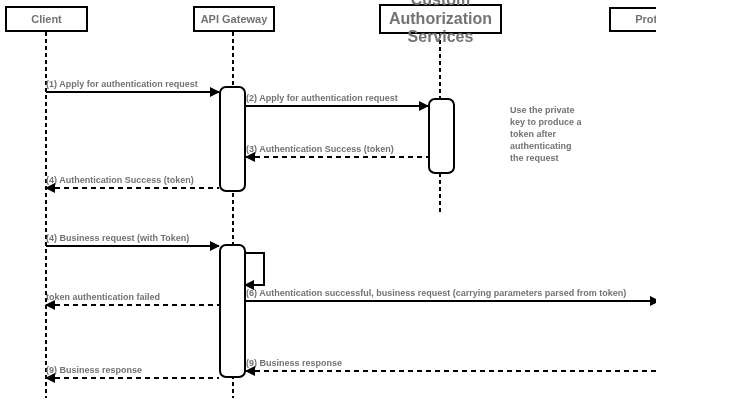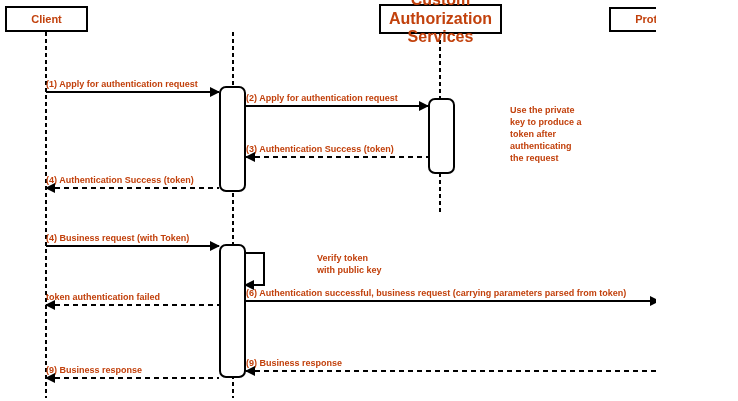--- a/index.html
+++ b/index.html
@@ -2,21 +2,21 @@
 <html><head>
 <meta charset="utf-8">
 <style>
   html, body { margin: 0; padding: 0; background: #ffffff; }
   .diagram {
     position: relative;
     width: 656px;
     height: 401px;
     background: #ffffff;
     font-family: "Liberation Sans", sans-serif;
-    color: #c2410c;
+    color: #737373;
     overflow: hidden;
   }
   
   .actor {
     position: absolute;
     box-sizing: border-box;
     border: 2px solid #000000;
     background: #ffffff;
     display: flex;
     align-items: center;
@@ -91,20 +91,23 @@
 <div class="diagram">
 
   <div class="lifeline" style="left:45px; top:32px; height:366px"></div>
   <div class="lifeline" style="left:232px; top:32px; height:366px"></div>
   <div class="lifeline" style="left:439px; top:33px; height:179px"></div>
   <div class="lifeline" style="left:670px; top:32px; height:366px"></div>
 
   <div class="actor" style="left:5px; top:6px; width:83px; height:26px">
     <span>Client</span>
   </div>
+  <div class="actor" style="left:193px; top:6px; width:82px; height:26px">
+    <span>API Gateway</span>
+  </div>
   <div class="actor" style="left:379px; top:4px; width:123px; height:30px; font-size:16px">
     <span>Custom Authorization Services</span>
   </div>
   <div class="actor" style="left:609px; top:7px; width:124px; height:25px">
     <span>Protected API</span>
   </div>
 
   <div class="activation" style="left:219px; top:86px; height:106px"></div>
   <div class="activation" style="left:428px; top:98px; height:76px"></div>
   <div class="activation" style="left:219px; top:244px; height:134px"></div>
@@ -144,24 +147,20 @@
 
   <div class="msg solid" style="left:46px; top:245px; width:173px">
     <span class="msg-label">(4) Business request (with Token)</span>
     <span class="line"></span>
     <span class="arrow arrow-right"></span>
   </div>
 
   <div class="self-loop" style="left:246px; top:252px; width:19px; height:34px">
     <span class="arrow arrow-left"></span>
   </div>
-  <div class="note-text" style="left:270px; top:252px">
-    <div>Verify token</div>
-    <div>with public key</div>
-  </div>
 
   <div class="msg dashed" style="left:46px; top:304px; width:173px">
     <span class="msg-label">token authentication failed</span>
     <span class="line"></span>
     <span class="arrow arrow-left"></span>
   </div>
 
   <div class="msg solid" style="left:246px; top:300px; width:413px">
     <span class="msg-label">(6) Authentication successful, business request (carrying parameters parsed from token)</span>
     <span class="line"></span>

